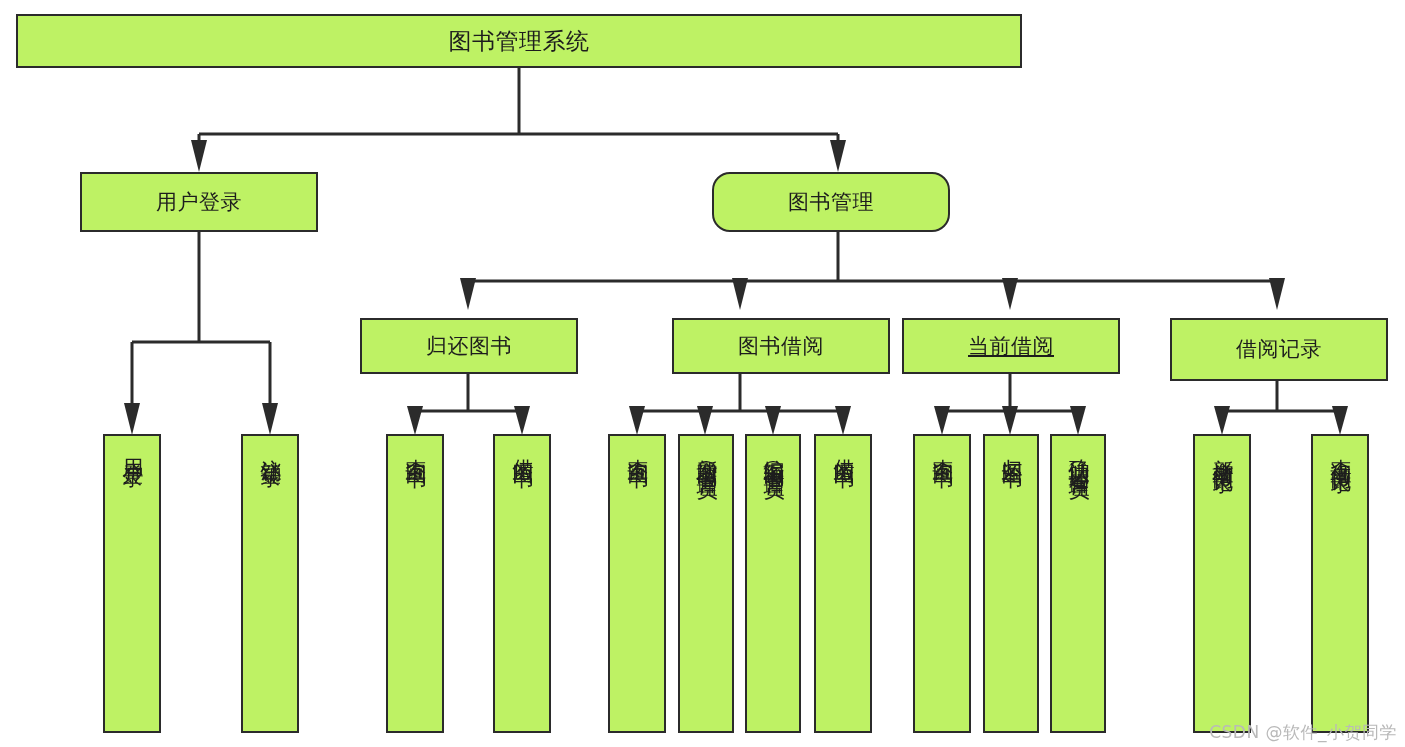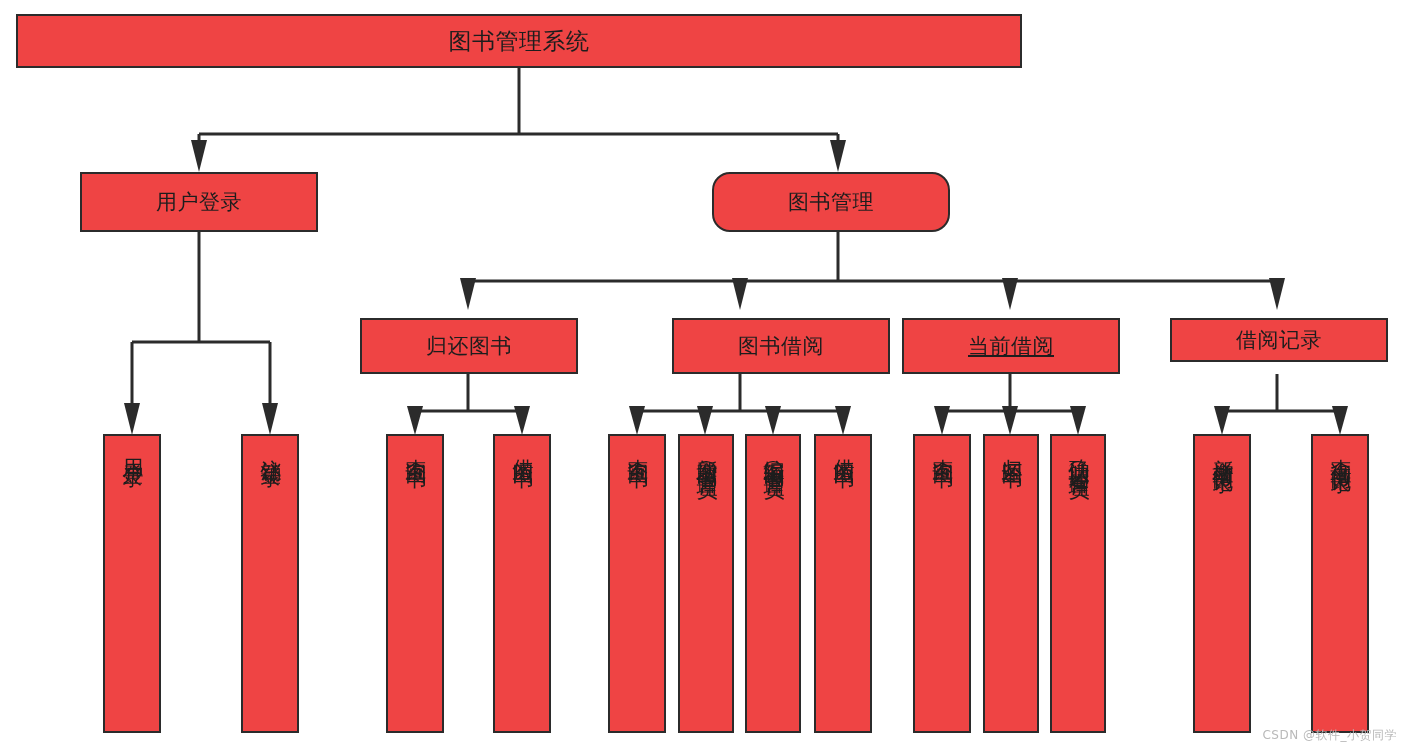--- a/index.html
+++ b/index.html
@@ -8,21 +8,21 @@
     background:#ffffff;
     font-family:"DejaVu Sans","Liberation Sans",sans-serif;
     overflow:hidden;
   }
   #diagram{position:relative;width:1405px;height:747px;}
   #wires{position:absolute;left:0;top:0;width:1405px;height:747px;}
 
   .node{
     position:absolute;
     box-sizing:border-box;
-    background:#ef4444;
+    background:#bef264;
     border:2px solid #2b2b2b;
     display:flex;
     align-items:center;
     justify-content:center;
     color:#1d1d1d;
     z-index:2;
   }
   .node .label{
     display:block;
     text-align:center;
@@ -45,21 +45,21 @@
     font-size:21px;
     line-height:1.04;
     letter-spacing:3px;
     white-space:nowrap;
   }
 
   #watermark{
     position:absolute;
     right:8px;
     bottom:3px;
-    font-size:12px;
+    font-size:17px;
     color:#b9b9b9;
     white-space:nowrap;
     z-index:3;
     letter-spacing:0.5px;
   }
 </style>
 </head>
 <body>
 
 <div id="diagram">
@@ -151,21 +151,21 @@
 
   <div class="node h" style="left:360px;top:318px;width:218px;height:56px;">
     <span class="label">归还图书</span>
   </div>
   <div class="node h" style="left:632px;top:318px;width:218px;height:56px;margin-left:40px;">
     <span class="label">图书借阅</span>
   </div>
   <div class="node h" style="left:902px;top:318px;width:218px;height:56px;text-decoration:underline;">
     <span class="label">当前借阅</span>
   </div>
-  <div class="node h" style="left:1170px;top:318px;width:218px;height:44px;">
+  <div class="node h" style="left:1170px;top:318px;width:218px;height:63px;">
     <span class="label">借阅记录</span>
   </div>
 
   <div class="node v" style="left:103px;top:434px;width:58px;height:299px;">
     <span class="label">用户登录</span>
   </div>
   <div class="node v" style="left:241px;top:434px;width:58px;height:299px;">
     <span class="label">注销登录</span>
   </div>
 

